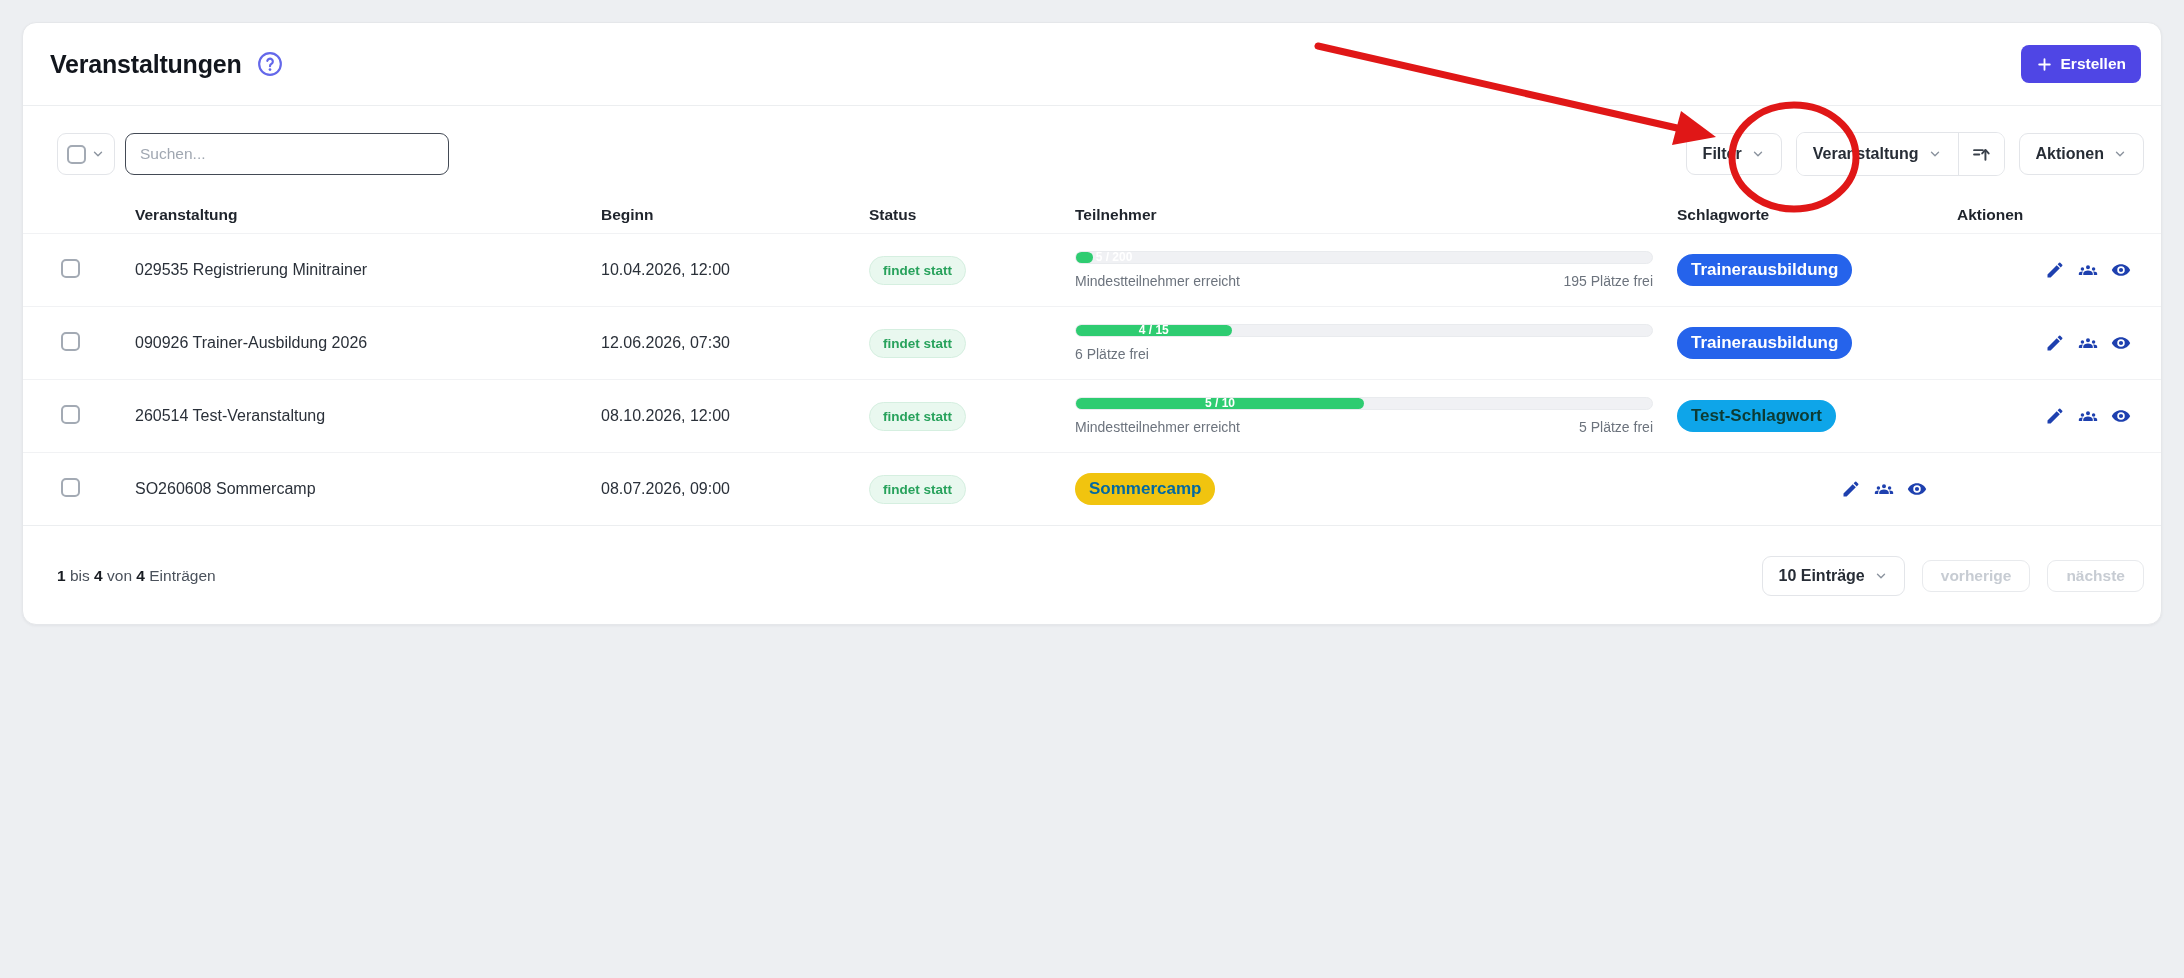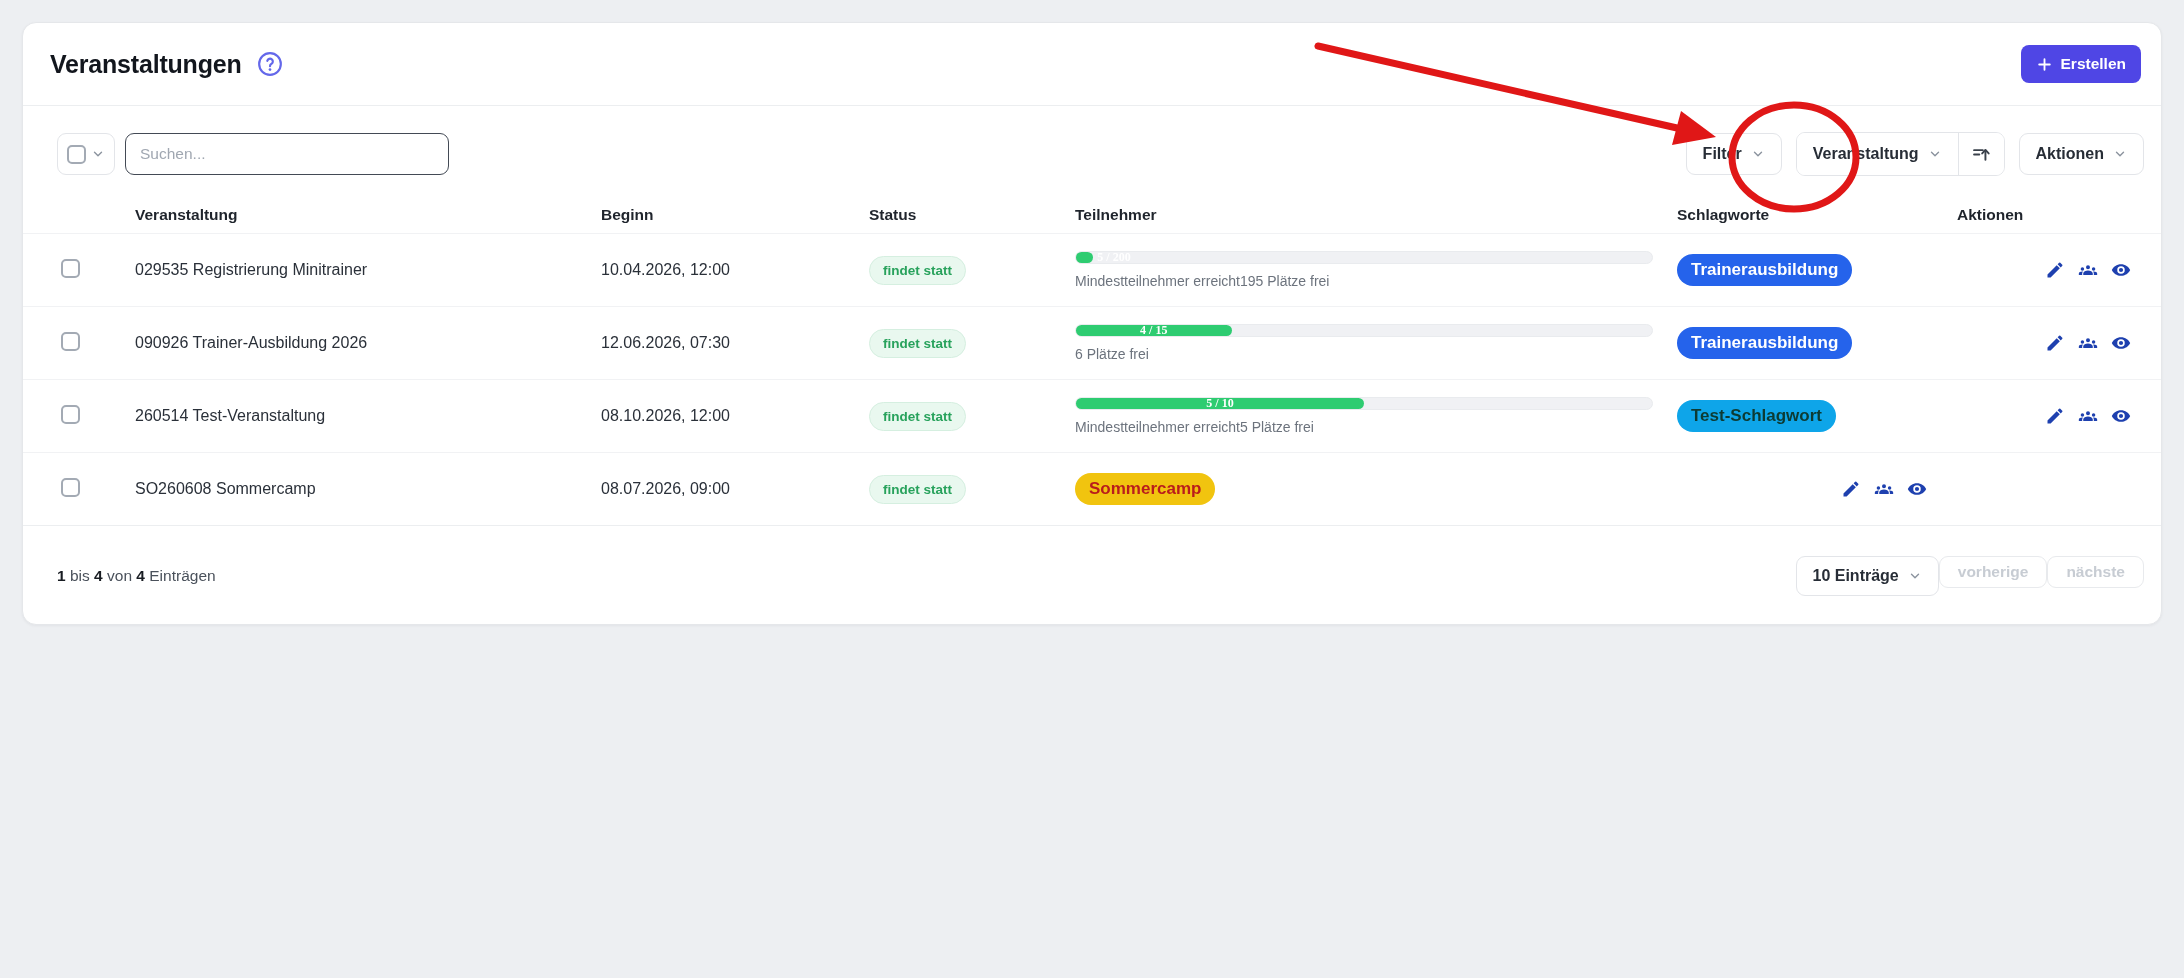--- a/index.html
+++ b/index.html
@@ -85,24 +85,24 @@
     border: 1px solid #e9ebee; border-radius: 7px;
   }
   .progress-fill {
     position: absolute; left: 0; top: 0; bottom: 0;
     border-radius: 7px; min-width: 14px;
   }
   .progress-label {
     position: absolute; top: 0; height: 27px; line-height: 11px;
     left: max(38px, calc(var(--p) * 0.5));
     transform: translateX(-50%);
-    font-size: 12px; font-weight: 700; color: #fff; white-space: nowrap; font-family: Liberation Serif, serif;
+    font-size: 12px; font-weight: 700; color: #fff; white-space: nowrap;
   }
   .progress-sub {
-    margin-top: 9px; display: flex; 
+    margin-top: 9px; display: flex; justify-content: space-between;
     font-size: 14px; color: #6c737d;
   }
   .status-badge {
     display: inline-block; padding: 6px 13px; border-radius: 999px;
     font-size: 13.5px; font-weight: 700; border: 1px solid;
   }
   .tag {
     display: inline-block; padding: 6px 14px; border-radius: 999px;
     font-size: 17px; font-weight: 600;
   }
@@ -112,21 +112,21 @@
   }
   .action-icon { width: 20px; height: 20px; cursor: pointer; display: inline-flex; }
   .action-icon svg { width: 100%; height: 100%; }
   
   .card-footer {
     border-top: 1px solid #eceef0; height: 100px;
     display: flex; align-items: center; padding: 0 17px 0 34px;
   }
   .summary { font-size: 15.5px; color: #4a515b; }
   .summary b { color: #181c22; }
-  .footer-right { margin-left: auto; display: flex; }
+  .footer-right { margin-left: auto; display: flex; align-items: center; gap: 17px; }
   .nav-btn {
     height: 32px; padding: 0 18px; background: #fff;
     border: 1px solid #e8eaed; border-radius: 9px;
     font-family: inherit; font-size: 15.5px; font-weight: 700; color: #c7ccd3; cursor: default;
   }
   .page-size-btn { height: 40px; }
   
   .annotation-overlay {
     position: absolute; left: 0; top: 0; width: 2184px; height: 978px;
     pointer-events: none; z-index: 10;
@@ -308,21 +308,21 @@
             </svg>
           </span>
       </div>
     </div>
 
     <div class="trow tbody-row">
       <div class="cell-check"><span class="checkbox"></span></div>
       <div>SO260608 Sommercamp</div>
       <div>08.07.2026, 09:00</div>
       <div><span class="status-badge" style="background-color: rgb(233, 248, 239); color: rgb(40, 162, 92); border-color: rgb(213, 239, 224);">findet statt</span></div>
-      <div><span class="tag" style="background-color: rgb(241, 196, 15); color: #b91c1c;">Sommercamp</span></div>
+      <div><span class="tag" style="background-color: rgb(241, 196, 15); color: #0369a1;">Sommercamp</span></div>
       <div class="cell-actions">
         <span class="action-icon">
             <svg viewBox="0 0 24 24">
               <path fill="currentColor" d="M3 17.25V21h3.75L17.81 9.94l-3.75-3.75L3 17.25zM20.71 7.04a1 1 0 0 0 0-1.41l-2.34-2.34a1 1 0 0 0-1.41 0l-1.83 1.83 3.75 3.75 1.83-1.83z"></path>
             </svg>
           </span>
         <span class="action-icon">
             <svg viewBox="0 0 24 24">
               <path fill="currentColor" d="M12 6.2a2.4 2.4 0 1 1 0 4.8 2.4 2.4 0 0 1 0-4.8zM5.3 8.8a2.1 2.1 0 1 1 0 4.2 2.1 2.1 0 0 1 0-4.2zm13.4 0a2.1 2.1 0 1 1 0 4.2 2.1 2.1 0 0 1 0-4.2zM12 12.6c2.7 0 5.7 1.35 5.7 3.3V18H6.3v-2.1c0-1.95 3-3.3 5.7-3.3zM4.9 13.9c.35 0 .7.03 1.05.08-.55.6-.95 1.3-.95 2v2H1v-1.9c0-1.3 2.3-2.18 3.9-2.18zm14.2 0c1.6 0 3.9.88 3.9 2.18V18h-4v-2c0-.7-.4-1.4-.95-2 .35-.05.7-.08 1.05-.08z"></path>
             </svg>

